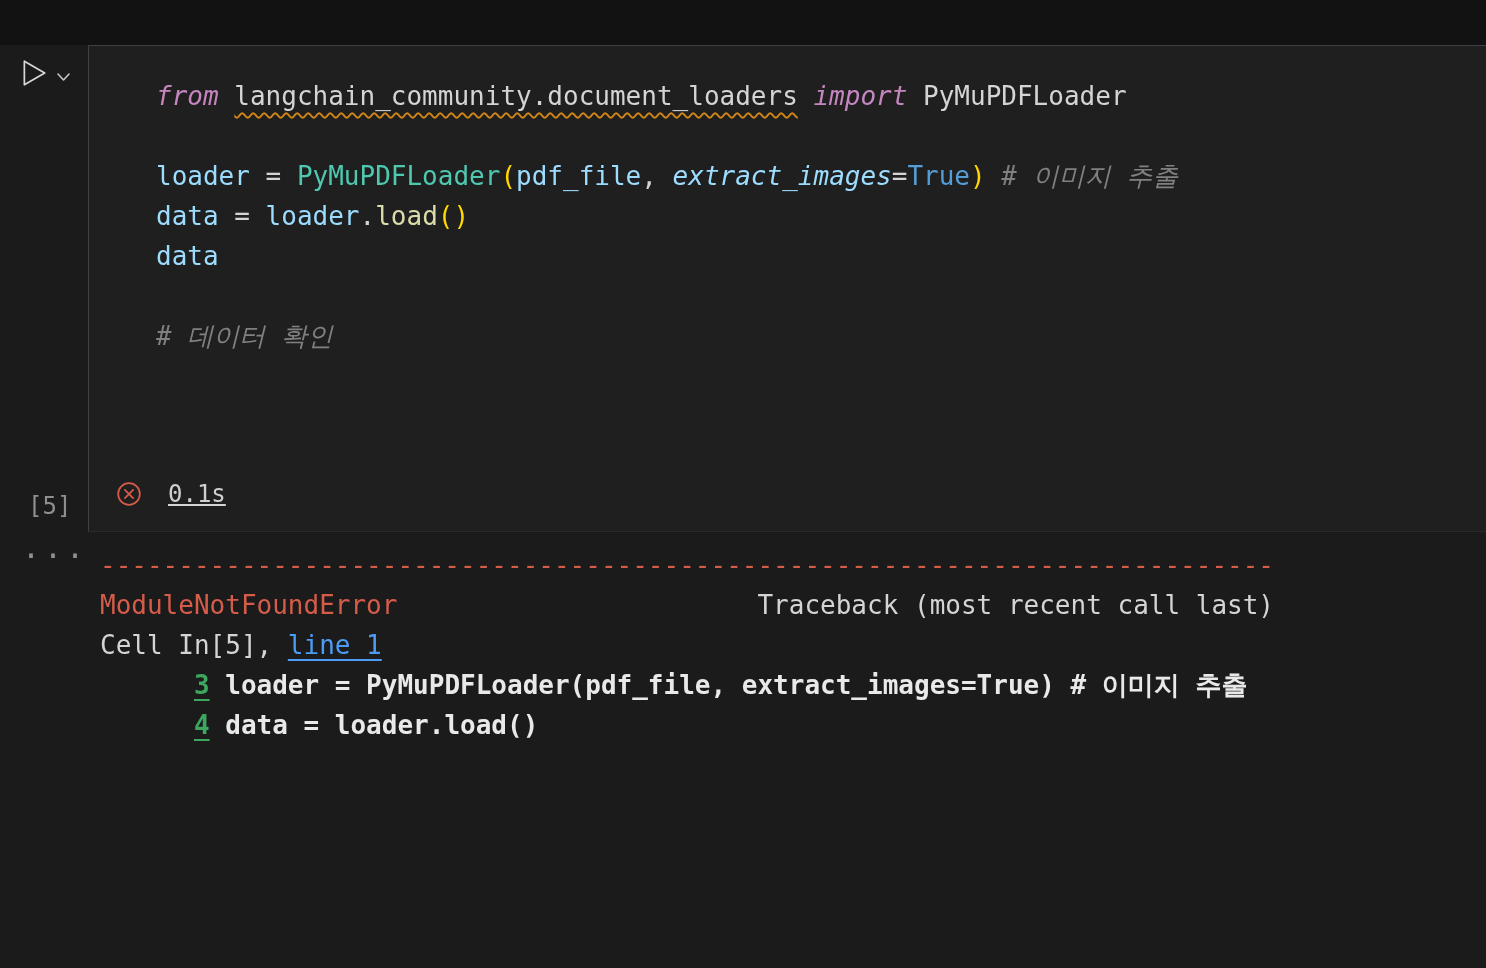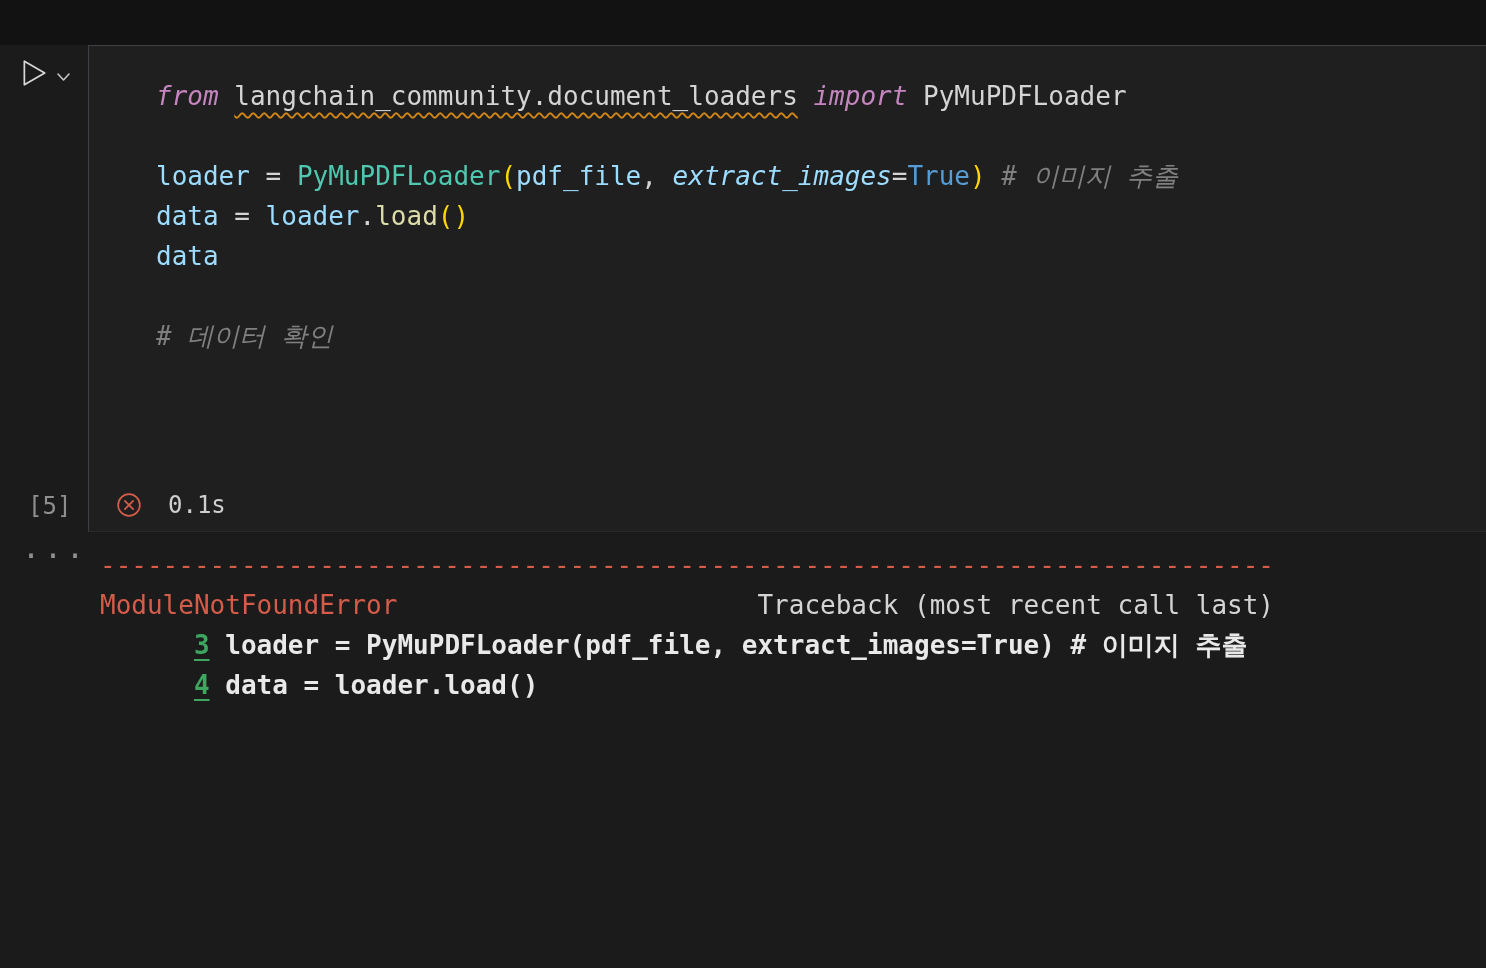--- a/index.html
+++ b/index.html
@@ -25,21 +25,21 @@
   .frame{
     position:absolute;left:88px;top:45px;right:0;height:487px;
     background:var(--editor_bg);
     border-top:1px solid var(--border);
     border-left:1px solid var(--border);
     border-bottom:1px solid #2a2a2a;
   }
   .code{padding:30px 0 0 67px;font-size:26px;line-height:40px;}
   .line{height:40px;white-space:pre;}
 
-  .exec-row{position:absolute;left:27px;bottom:12px;display:flex;align-items:center;}
+  .exec-row{position:absolute;left:27px;bottom:23px;display:flex;align-items:center;text-decoration:underline;}
   .exec-time{margin-left:26px;font-size:24px;color:#cfcfcf;}
   .exec-count{position:absolute;left:28px;top:492px;font-size:24px;color:var(--muted);}
 
   .more-dots{position:absolute;left:22px;top:538px;font-size:30px;color:var(--muted);letter-spacing:4px;cursor:pointer;}
 
   .output{position:absolute;left:0;top:545px;right:0;padding-left:100px;font-size:26px;line-height:40px;}
   .oline{height:40px;white-space:pre;}
 
   
   .tk-pl{color:var(--pl);}
@@ -103,16 +103,17 @@
   </div>
 </div>
 
 <div class="exec-count">[5]</div>
 
 <div class="more-dots">···</div>
 
 <div class="output">
   <div class="oline"><span class="tk-err">---------------------------------------------------------------------------</span></div>
   <div class="oline"><span class="tk-err">ModuleNotFoundError</span><span class="tk-pl">                       Traceback (most recent call last)</span></div>
+  <div class="oline"><span class="tk-pl">Cell In[5], </span><span class="tk-link">line 1</span></div>
   <div class="oline"><span class="tk-pl">      </span><span class="tk-ln">3</span><span class="tk-pl"> </span><span class="tk-bold">loader = PyMuPDFLoader(pdf_file, extract_images=True) # 이미지 추출</span></div>
   <div class="oline"><span class="tk-pl">      </span><span class="tk-ln">4</span><span class="tk-pl"> </span><span class="tk-bold">data = loader.load()</span></div>
   <div class="oline"></div>
 </div>
 
 </body></html>

